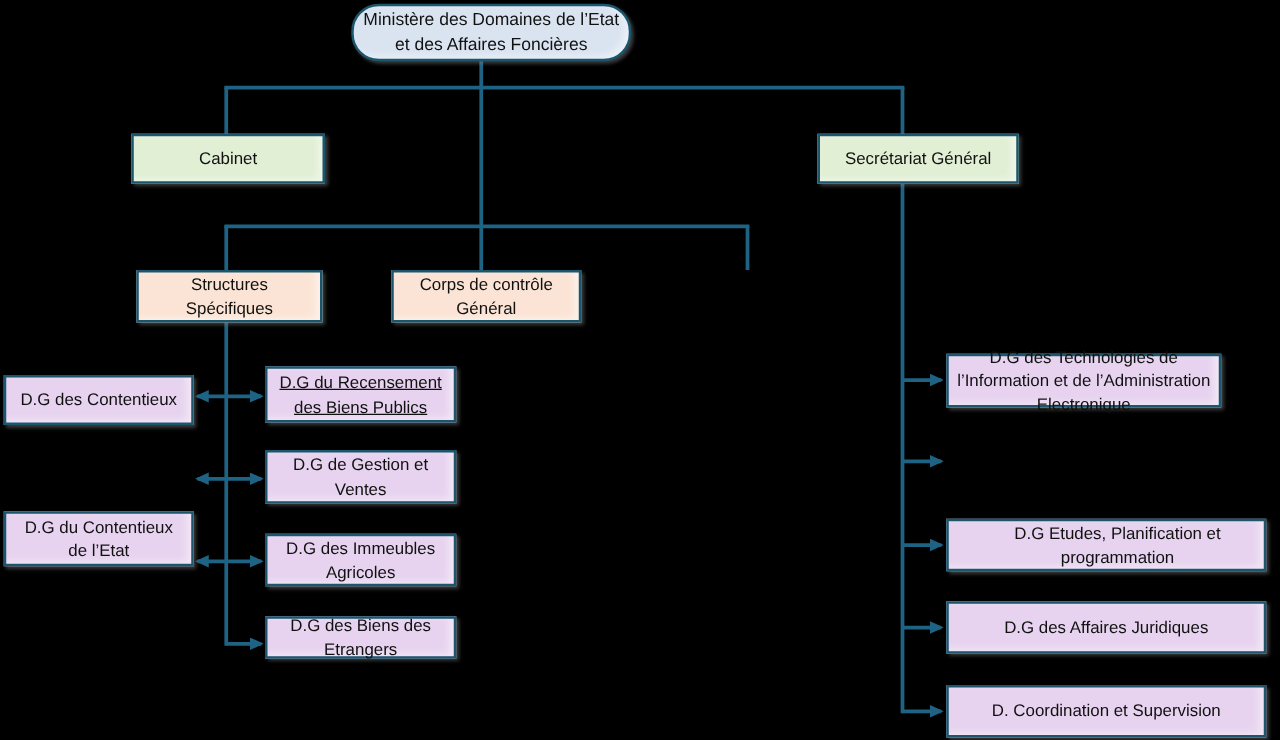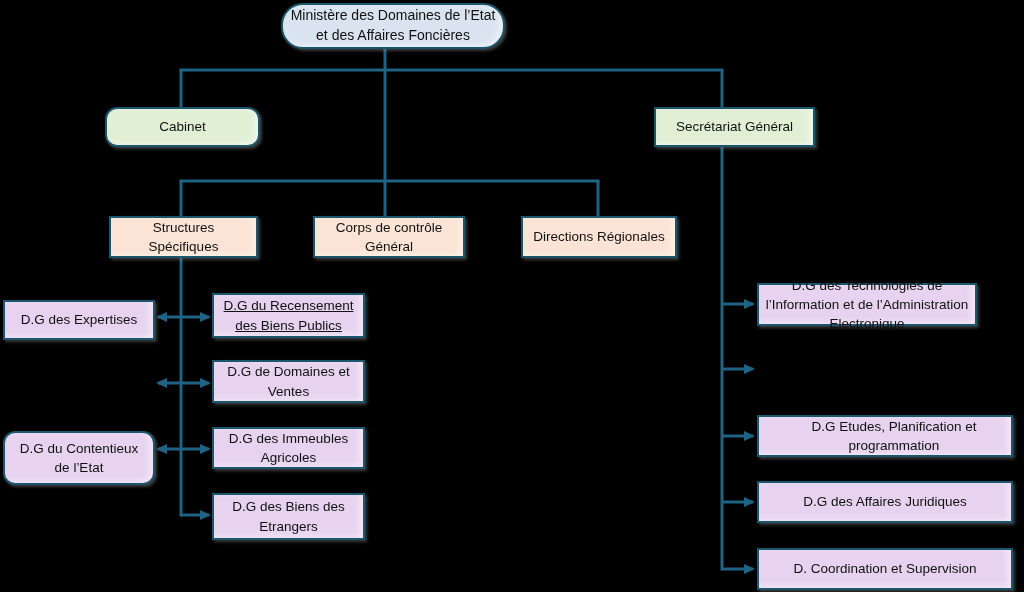--- a/index.html
+++ b/index.html
@@ -85,42 +85,41 @@
 
     <line class="cline" x1="722" y1="304" x2="753" y2="304" marker-end="url(#ah)"></line>
     <line class="cline" x1="722" y1="369" x2="753" y2="369" marker-end="url(#ah)"></line>
     <line class="cline" x1="722" y1="436" x2="753" y2="436" marker-end="url(#ah)"></line>
     <line class="cline" x1="722" y1="502" x2="753" y2="502" marker-end="url(#ah)"></line>
     <line class="cline" x1="722" y1="569" x2="753" y2="569" marker-end="url(#ah)"></line>
   </svg>
 
   <div class="node fill-blue root-node" style="left:281px; top:3px; width:224px; height:46px;border-radius:22px;">Ministère des Domaines de l’Etat et des Affaires Foncières</div>
 
-  <div class="node fill-green" style="left:105px; top:107px; width:155px; height:40px;border-radius:12px;">Cabinet</div>
+  <div class="node fill-green" style="left:105px; top:107px; width:155px; height:40px;">Cabinet</div>
 
   <div class="node fill-green" style="left:654px; top:107px; width:161px; height:40px;">Secrétariat Général</div>
 
   <div class="node fill-peach" style="left:109px; top:216px; width:149px; height:42px;">Structures Spécifiques</div>
 
   <div class="node fill-peach" style="left:313px; top:216px; width:152px; height:42px;">Corps de contrôle Général</div>
 
-  <div class="node fill-peach" style="left:521px; top:216px; width:156px; height:42px;">Directions Régionales</div>
 
-  <div class="node fill-purple" style="left:3px; top:300px; width:152px; height:40px;">D.G des Expertises</div>
+  <div class="node fill-purple" style="left:3px; top:300px; width:152px; height:40px;">D.G des Contentieux</div>
 
 
-  <div class="node fill-purple" style="left:3px; top:431px; width:152px; height:54px;border-radius:12px;">D.G du Contentieux de l’Etat</div>
+  <div class="node fill-purple" style="left:3px; top:409px; width:152px; height:44px;">D.G du Contentieux de l’Etat</div>
 
   <div class="node fill-purple" style="left:212px; top:293px; width:153px; height:45px;text-decoration:underline;">D.G du Recensement des Biens Publics</div>
 
-  <div class="node fill-purple" style="left:212px; top:360px; width:153px; height:43px;">D.G de Domaines et Ventes</div>
+  <div class="node fill-purple" style="left:212px; top:360px; width:153px; height:43px;">D.G de Gestion et Ventes</div>
 
   <div class="node fill-purple" style="left:212px; top:427px; width:153px; height:42px;">D.G des Immeubles Agricoles</div>
 
-  <div class="node fill-purple" style="left:212px; top:493px; width:153px; height:47px;">D.G des Biens des Etrangers</div>
+  <div class="node fill-purple" style="left:212px; top:493px; width:153px; height:34px;">D.G des Biens des Etrangers</div>
 
   <div class="node fill-purple" style="left:757px; top:283px; width:220px; height:43px;">D.G des Technologies de l’Information et de l’Administration Electronique</div>
 
 
   <div class="node fill-purple" style="left:757px; top:415px; width:256px; height:42px;padding-left:24px;">D.G Etudes, Planification et programmation</div>
 
   <div class="node fill-purple" style="left:757px; top:548px; width:256px; height:42px;">D. Coordination et Supervision</div>
 
   <div class="node fill-purple" style="left:757px; top:481px; width:256px; height:42px;">D.G des Affaires Juridiques</div>
 

